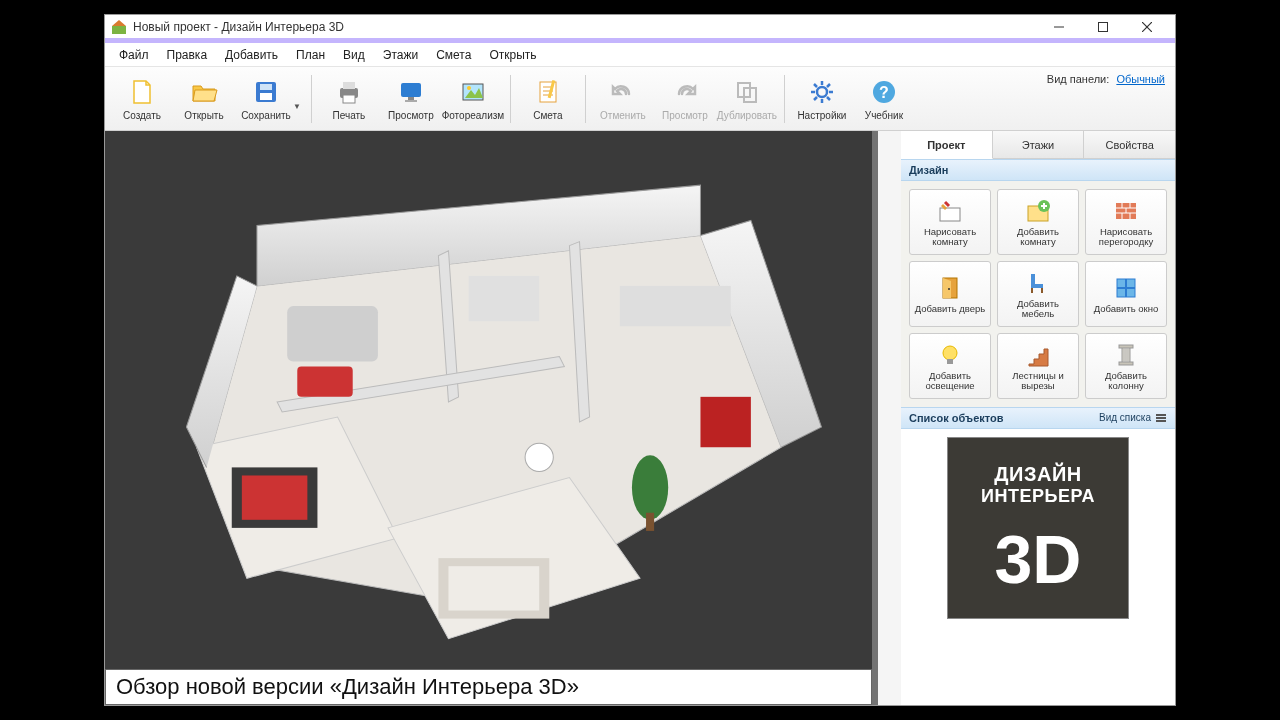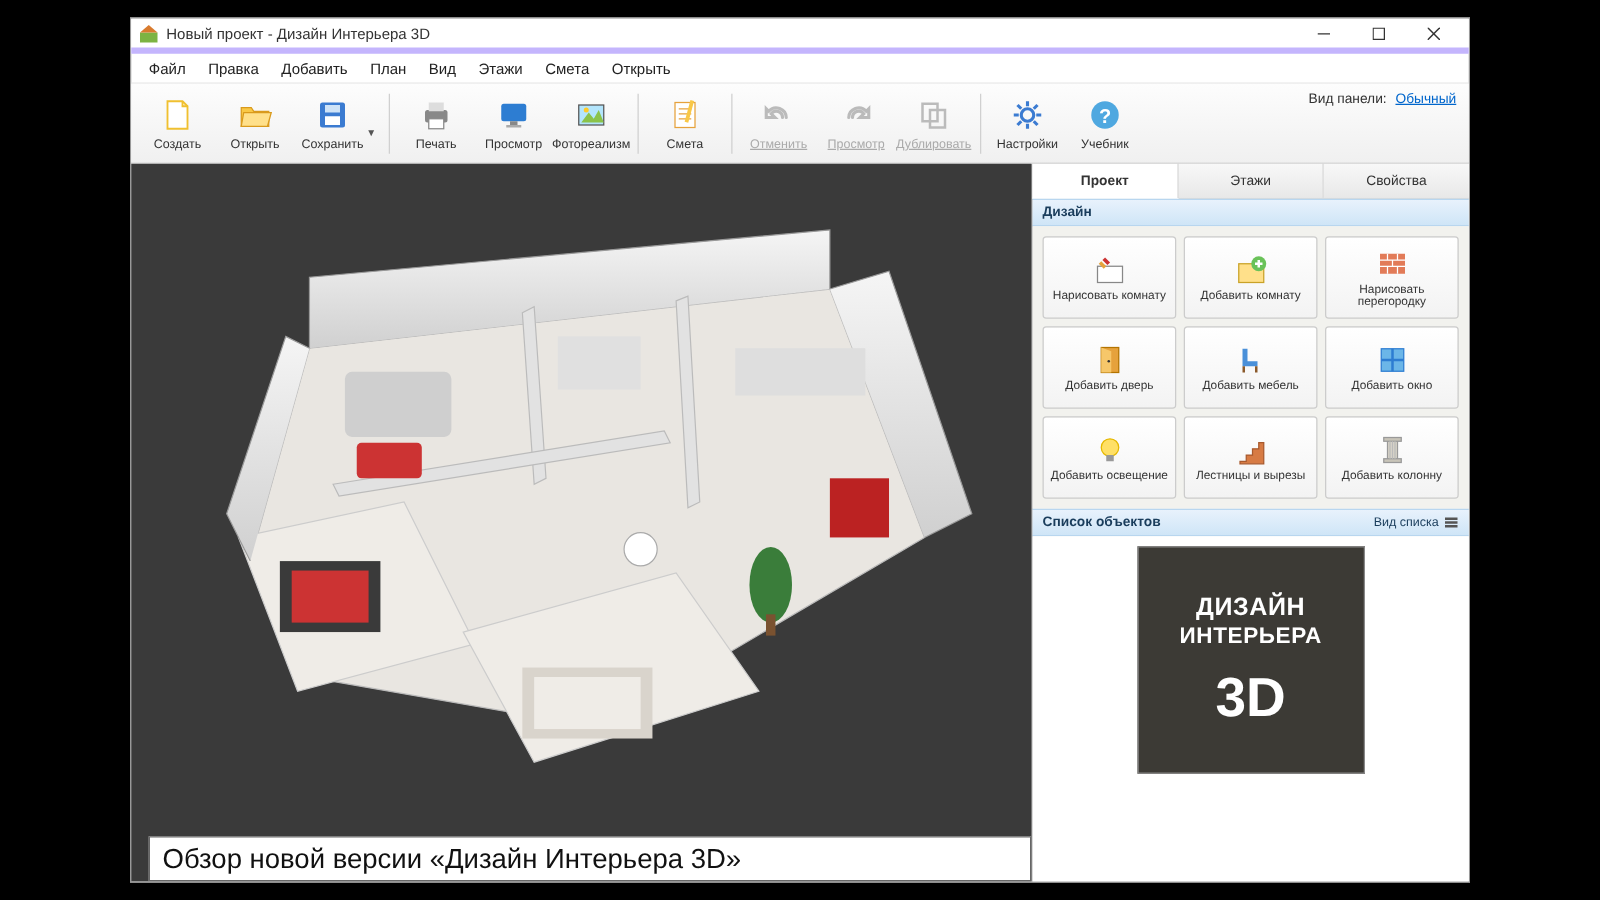--- a/index.html
+++ b/index.html
@@ -27,65 +27,65 @@
 .toolbar {
   height: 64px; display: flex; align-items: center; padding: 2px 6px; gap: 0;
   border-bottom: 1px solid #d0d0d0; position: relative;
   background: linear-gradient(#fdfdfd,#f0f0f0);
 }
 .tool-btn {
   display: flex; flex-direction: column; align-items: center; justify-content: center;
   width: 62px; height: 58px; font-size: 10px; color: #333; gap: 3px;
   border: 1px solid transparent; border-radius: 3px;
 }
-.tool-btn.disabled { color: #aaa; text-decoration: underline; }
+.tool-btn.disabled { color: #aaa; }
 .tool-btn .ico { width: 30px; height: 30px; display:flex; align-items:center; justify-content:center; }
 .tool-sep { width: 1px; height: 48px; background: #d0d0d0; margin: 0 6px; }
 .tool-right { position: absolute; right: 10px; top: 6px; font-size: 11px; color: #333; }
 .tool-right a { color: #0066cc; text-decoration: underline; margin-left: 4px; cursor: pointer; }
 
 .body-row { flex: 1; display: flex; min-height: 0; }
 
 .viewport {
   flex: 1; background: #3a3a3a; position: relative; margin: 0;
   display: flex; align-items: center; justify-content: center; overflow: hidden;
 }
 .floorplan {
   width: 92%; height: 88%; position: relative;
   perspective: 1000px;
 }
 .floor { position:absolute; inset:0; }
 .caption-bar {
-  position: absolute; left: 14px; right: 0; bottom: 0; height: 36px;
+  position: absolute; left: 0; right: 0; bottom: 0; height: 36px;
   display: flex; align-items: center; padding: 0 10px;
   background: #fff; border: 1px solid #666;
   font-size: 22px; color: #111;
 }
 
 .side-panel {
-  width: 350px; background: #f5f5f5; border-left: 1px solid #737373;
-  display: flex; flex-direction: column; font-size: 11px;
+  width: 303px; background: #f5f5f5; border-left: 6px solid #737373;
+  display: flex; flex-direction: column; font-size: 11px; padding-left: 23px;
 }
 .panel-tabs { display: flex; height: 28px; background: #fff; border-bottom: 1px solid #d0d0d0; }
 .panel-tab {
   flex: 1; display: flex; align-items: center; justify-content: center;
   font-size: 11px; color: #333; border-right: 1px solid #d0d0d0;
   background: linear-gradient(#f8f8f8,#e8e8e8);
 }
 .panel-tab.active { background: #fff; font-weight: 600; border-bottom: 1px solid #fff; margin-bottom:-1px; }
 .panel-tab:last-child { border-right: none; }
 
 .panel-section-header {
   height: 22px; background: linear-gradient(#e8f2fc,#cfe5f7);
   border-top: 1px solid #b8d6ef; border-bottom: 1px solid #b8d6ef;
   display: flex; align-items: center; padding: 0 8px;
   font-weight: 600; color: #1a3d5c; font-size: 11px;
   justify-content: space-between;
 }
-.panel-section-header .right-ctrl { font-weight: 400; font-size: 10px; display:flex; align-items:center; gap:4px;}
+.panel-section-header .right-ctrl { font-weight: 400; font-size: 10px; display:flex; align-items:flex-start; gap:4px;}
 
 .design-grid {
   display: grid; grid-template-columns: repeat(3, 1fr); gap: 6px;
   padding: 8px; background: #f2f2ee;
 }
 .design-btn {
   background: linear-gradient(#fff,#f3f3f3); border: 1px solid #ccc; border-radius: 3px;
   height: 66px; display: flex; flex-direction: column; align-items: center; justify-content: center;
   font-size: 9.5px; color: #333; text-align: center; gap: 2px; padding: 2px;
 }
@@ -93,21 +93,21 @@
 .design-btn .dlabel { line-height: 1.1; }
 
 .object-list-area { flex:1; background:#fff; padding: 8px; display:flex; align-items:flex-start; justify-content:center;}
 .logo-box {
   width: 182px; height: 182px; background: #3c3a35; color: #fff;
   display: flex; flex-direction: column; align-items: center; justify-content: center;
   font-weight: 700; text-align: center; border: 1px solid #888;
 }
 .logo-box .l1 { font-size: 20px; letter-spacing: 0.5px; }
 .logo-box .l2 { font-size: 18px; letter-spacing: 0.5px; }
-.logo-box .l3 { font-size: 44px; line-height: 1; margin-top: 18px; }
+.logo-box .l3 { font-size: 68px; line-height: 1; margin-top: 18px; }
 
 .dropdown-arrow { font-size: 8px; position: relative; left: -4px; top: 8px; color:#555;}
 </style>
 </head>
 <body>
 
 <div class="letterbox top"></div>
 <div class="letterbox bottom"></div>
 
 <div class="app-window">

